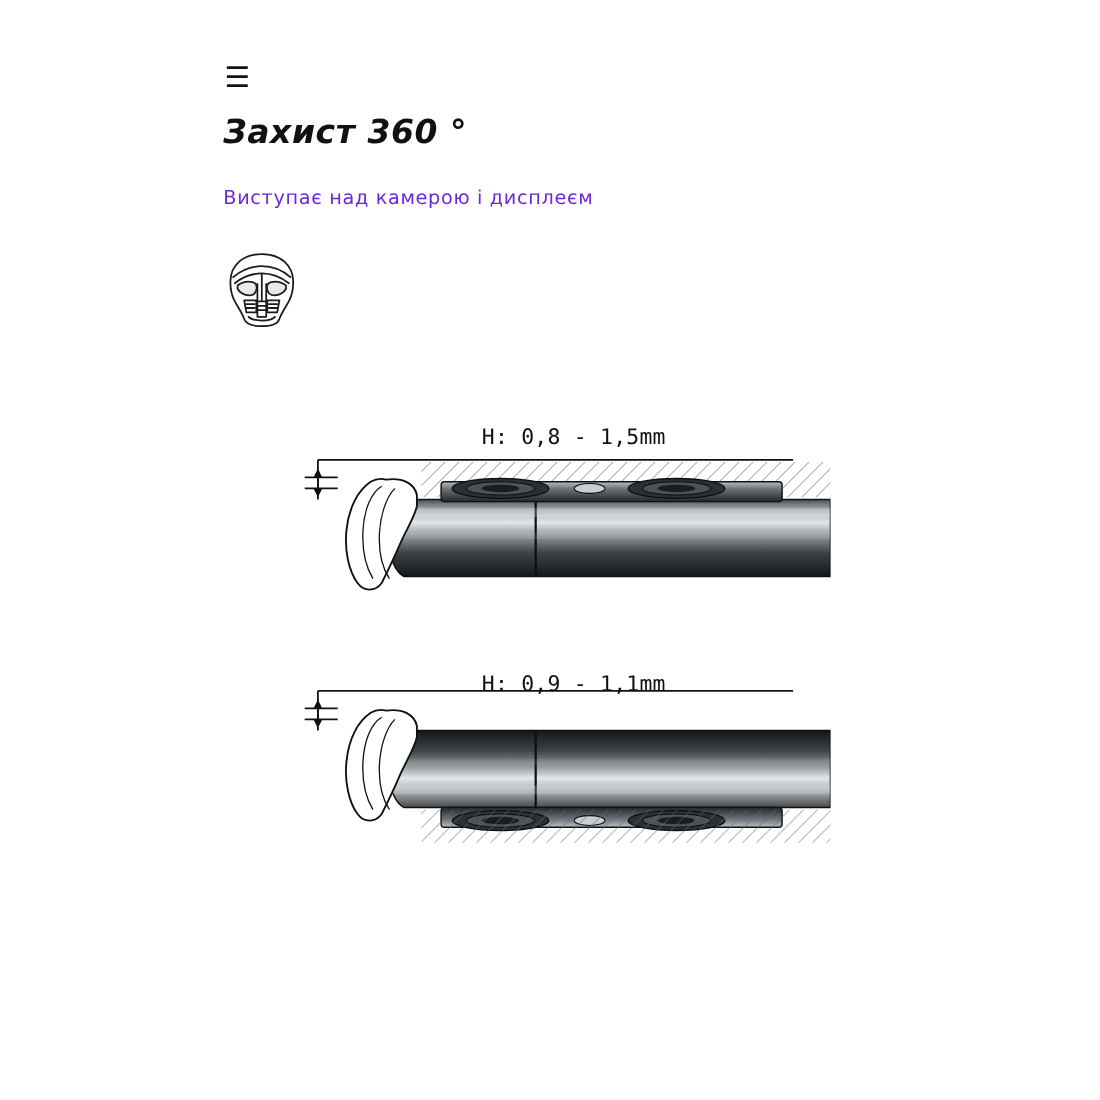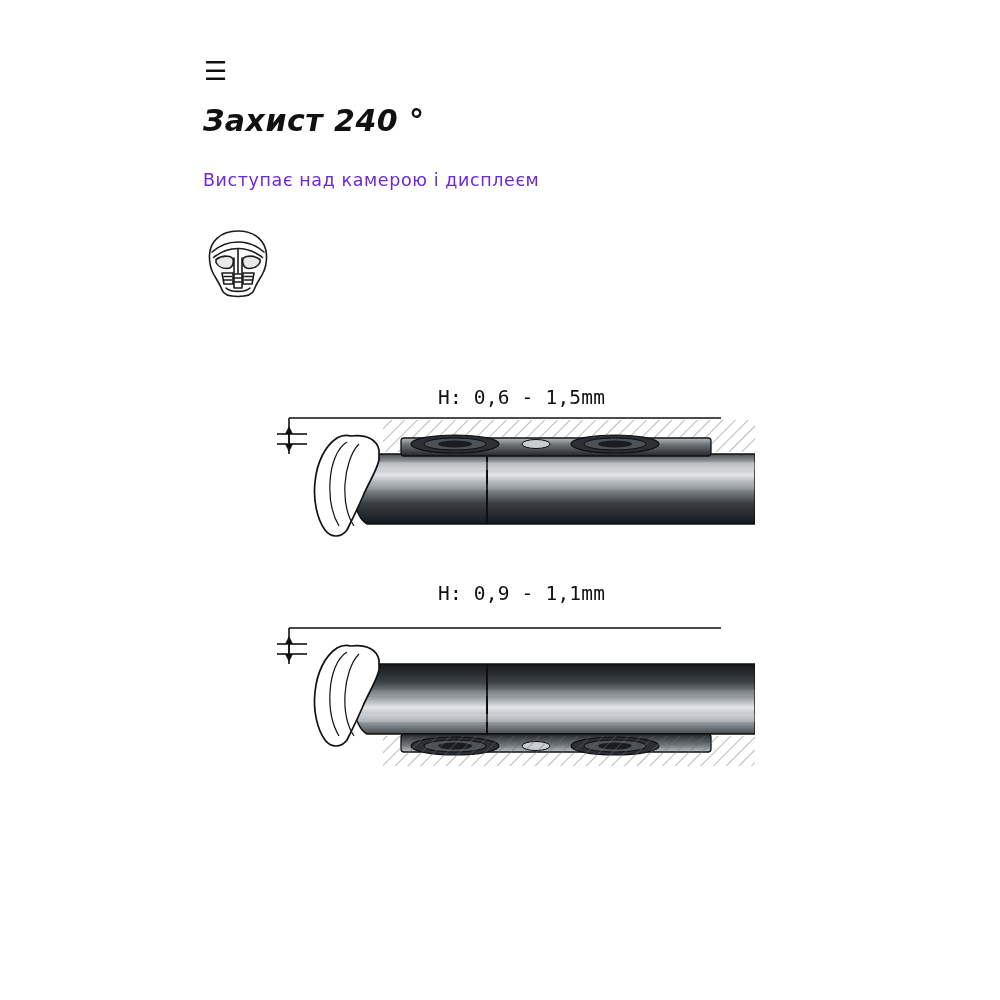--- a/index.html
+++ b/index.html
@@ -76,30 +76,30 @@
 
   .dim-label {
     position: absolute;
     font-family: "DejaVu Sans Mono", monospace;
     font-size: 19.5px;
     color: #111111;
     white-space: nowrap;
     letter-spacing: 0.2px;
   }
   #dim-label-top { left: 438px; top: 386px; }
-  #dim-label-bottom { left: 438px; top: 582px; }
+  #dim-label-bottom { left: 438px; top: 610px; }
 </style>
 </head>
 <body>
 
 <div class="page">
 
   <div class="hamburger">☰</div>
 
-  <div class="title">Захист 240 °</div>
+  <div class="title">Захист 360 °</div>
 
   <div class="subtitle">Виступає над камерою і дисплеєм</div>
 
   <div class="logo">
     <svg viewBox="0 0 76 72" width="76" height="72" fill="none" stroke="#1b1b1b" stroke-width="1.6" stroke-linejoin="round" stroke-linecap="round">
 
       <path d="M38 3 C20 3 10 14 9.5 27 C9.2 34 10.5 40 13 45 C16 51 20 56 22 62 C23.5 66.5 28 68.5 38 68.5 C48 68.5 52.5 66.5 54 62 C56 56 60 51 63 45 C65.5 40 66.8 34 66.5 27 C66 14 56 3 38 3 Z"></path>
 
       <path d="M12 24 C20 17 29 14 38 14 C47 14 56 17 64 24"></path>
       <path d="M13.5 29.5 C21 23.5 29.5 20.5 38 20.5 C46.5 20.5 55 23.5 62.5 29.5"></path>
@@ -115,21 +115,21 @@
       <path d="M24 48.5 L31.5 48.5 M24 52 L31.5 52"></path>
       <path d="M52 48.5 L44.5 48.5 M52 52 L44.5 52"></path>
 
       <path d="M34 46 L42 46 L42 60 L34 60 Z"></path>
       <path d="M34 50 L42 50 M34 54 L42 54"></path>
 
       <path d="M26 60 C30 64.5 46 64.5 50 60"></path>
     </svg>
   </div>
 
-  <div class="dim-label" id="dim-label-top">H: 0,6 - 1,5mm</div>
+  <div class="dim-label" id="dim-label-top">H: 0,8 - 1,5mm</div>
 
   <svg class="diagram" id="diagram-top" viewBox="0 0 500 190">
     <defs>
       <pattern id="hatchA" width="9" height="9" patternTransform="rotate(45)" patternUnits="userSpaceOnUse">
         <line x1="0" y1="0" x2="0" y2="9" stroke="#6a6a6a" stroke-width="1.1"></line>
       </pattern>
       <linearGradient id="bodyTop" x1="0" y1="0" x2="0" y2="1">
         <stop offset="0%" stop-color="#4a4f55"></stop>
         <stop offset="14%" stop-color="#a9aeb2"></stop>
         <stop offset="30%" stop-color="#e3e6e8"></stop>

